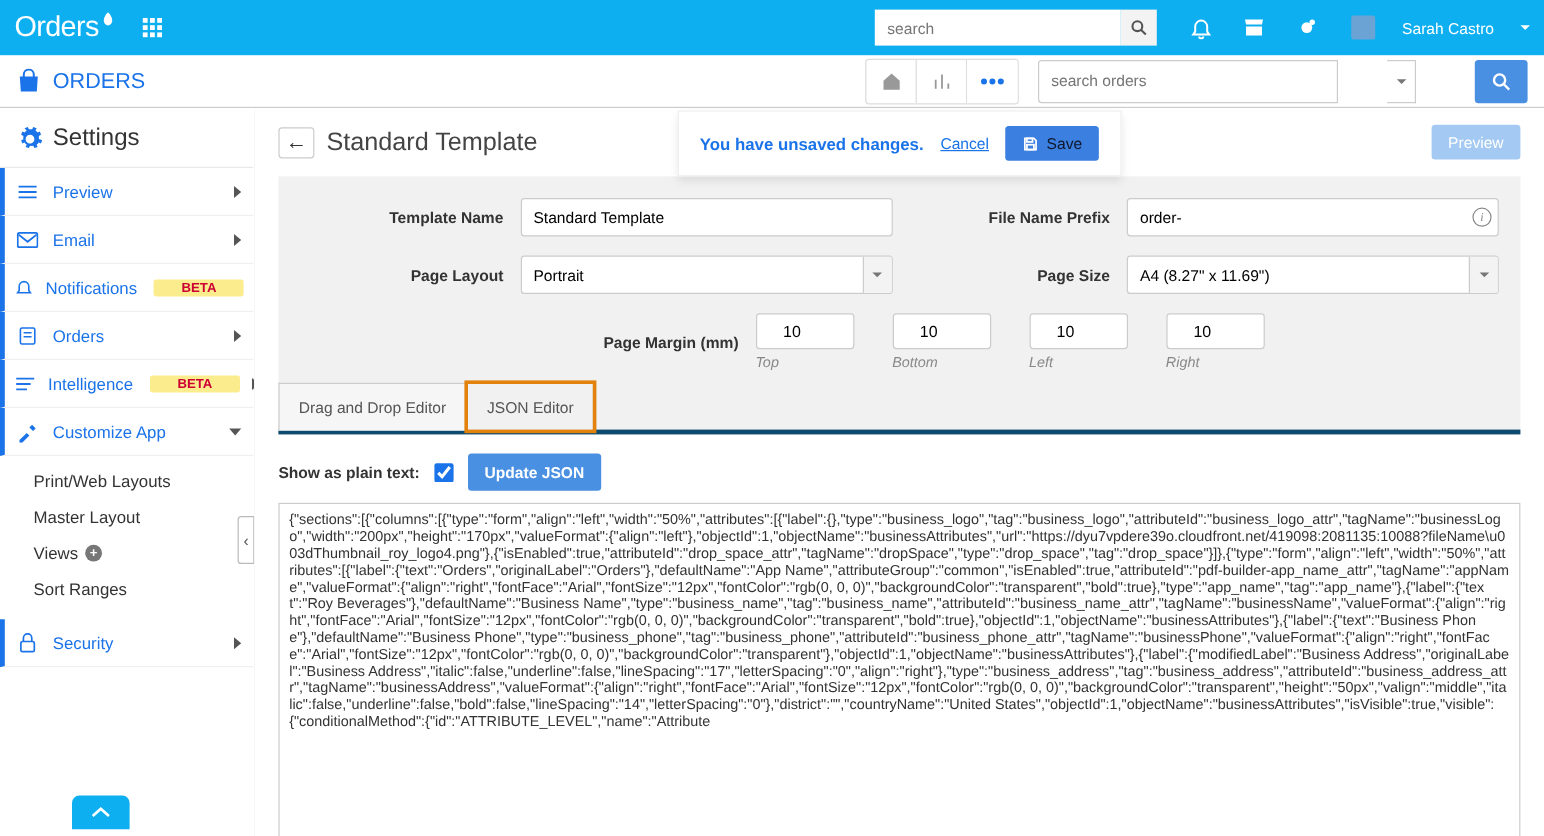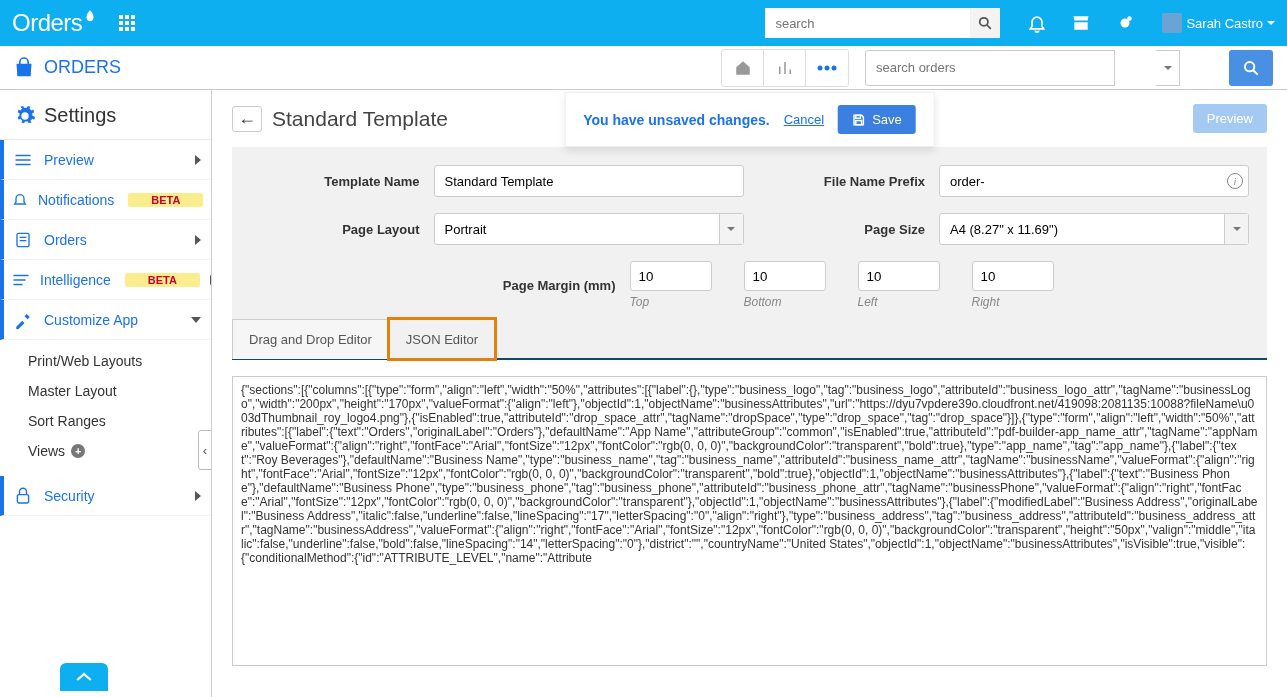--- a/index.html
+++ b/index.html
@@ -10,21 +10,21 @@
     .logo { font-size: 24px; font-weight: 500; letter-spacing: -0.5px; display: flex; align-items: center; gap: 3px; }
     .logo svg { margin-top:-14px; margin-left:-2px}
     .apps-grid { display: inline-grid; grid-template-columns: repeat(3, 4px); grid-template-rows: repeat(3, 4px); gap: 2px; margin-left: 12px; }
     .apps-grid span { background: #fff; width: 4px; height: 4px; }
     .topbar-spacer { flex: 1; }
     .global-search { display: flex; }
     .global-search input { width: 205px; height: 30px; border: none; padding: 0 10px; font-size: 13px; color: #777; }
     .global-search .btn { width: 30px; height: 30px; background: #f3f3f3; border: none; display: flex; align-items: center; justify-content: center; cursor: pointer; }
     .top-icons { display: flex; align-items: center; gap: 22px; margin: 0 16px; }
     .top-icon { width: 22px; height: 22px; color: #fff; cursor: pointer; display:flex; align-items:center; justify-content:center;}
-    .user { display: flex; align-items: center; gap: 4px; cursor: pointer; font-size: 13px;}
+    .user { display: flex; align-items: center; gap: 22px; cursor: pointer; font-size: 13px;}
     .avatar { width: 20px; height: 20px; background: #6aa3d4; border-radius: 2px; }
     .caret { width: 0; height: 0; border-left: 4px solid transparent; border-right: 4px solid transparent; border-top: 4px solid #fff; }
 
     
     .appbar { display: flex; align-items: center; height: 44px; border-bottom: 1px solid #ccc; padding: 0 14px; gap: 10px; }
     .app-title { display: flex; align-items: center; gap: 10px; color: #1a73e8; font-size: 18px; font-weight: 500; }
     .app-title svg { fill: #1a73e8; }
     .appbar-spacer { flex: 1; }
     .appbar-icons { display: flex; align-items: center; border: 1px solid #ddd; border-radius: 3px; overflow:hidden; margin-right: 6px;}
     .appbar-icons .ibtn { width: 42px; height: 36px; display:flex; align-items:center; justify-content:center; border-right: 1px solid #ddd; cursor:pointer; color:#888;}
@@ -56,41 +56,41 @@
     .content { flex: 1; background: #fff; position: relative; overflow: hidden;}
     .content-header { display:flex; align-items:center; padding: 14px 20px; justify-content: space-between;}
     .content-header .left { display:flex; align-items:center; gap:10px;}
     .back-btn { width: 30px; height: 26px; border: 1px solid #ccc; border-radius: 3px; background: #fff; display:flex; align-items:center; justify-content:center; cursor:pointer; font-size: 18px;}
     .page-title { font-size: 21px; color: #444; }
     .preview-btn { background: #a4caf4; color: #fff; border: none; padding: 7px 14px; border-radius: 3px; font-size: 13px; cursor: pointer;}
 
     .unsaved-bar { position: absolute; top: 2px; left: 50%; transform: translateX(-50%); background: #fff; border: 1px solid #eee; box-shadow: 0 4px 8px rgba(0,0,0,0.1); padding: 12px 18px; display: flex; align-items: center; gap: 14px; z-index: 10; }
     .unsaved-text { color: #1a73e8; font-weight: 700; }
     .cancel-link { color: #1a73e8; text-decoration: underline; cursor: pointer; font-size: 13px;}
-    .save-btn { background: #3b7fe0; color: #fef9c3; border: none; padding: 7px 14px; border-radius: 3px; font-size: 13px; cursor:pointer; display:flex; align-items:center; gap:6px;}
+    .save-btn { background: #3b7fe0; color: #0f172a; border: none; padding: 7px 14px; border-radius: 3px; font-size: 13px; cursor:pointer; display:flex; align-items:center; gap:6px;}
 
     .form-area { background: #f1f1f1; margin: 0 20px; padding: 18px 18px 10px; }
     .form-row { display: flex; align-items: center; margin-bottom: 16px; gap: 12px;}
     .form-group { display: flex; align-items: center; gap: 14px; flex:1;}
     .form-group label { width: 170px; text-align: right; font-weight: 700; font-size: 13px; color: #333; }
     .form-group input, .form-group select { height: 32px; border: 1px solid #ccc; border-radius: 3px; padding: 0 10px; font-size: 13px; background: #fff; width: 100%; max-width: 310px;}
     .select-wrap { position: relative; width: 100%; max-width: 310px;}
     .select-wrap input { padding-right: 28px; cursor: pointer;}
     .select-wrap .sel-btn { position: absolute; right: 1px; top: 1px; width: 24px; height: 30px; background: #f3f3f3; border-left: 1px solid #ccc; display:flex; align-items:center; justify-content:center;}
     .info-icon { width: 16px; height: 16px; border: 1px solid #888; border-radius: 50%; color: #888; display:flex; align-items:center; justify-content:center; font-size:10px; font-style:italic; font-family: serif;}
 
     .margins-row { display:flex; flex-direction: column; align-items:center; gap: 4px;}
     .margin-inputs-wrap{display:flex; align-items:center; gap:14px;}
     .margin-inputs-wrap label{width:170px; text-align:right; font-weight:700; font-size:13px;}
     .margin-inputs { display: flex; gap: 32px;}
     .margin-col { display:flex; flex-direction:column; gap:4px;}
-    .margin-col input { width: 82px; height: 30px; border:1px solid #ccc; border-radius:3px; text-align:left; padding:0 8px;}
+    .margin-col input { width: 82px; height: 30px; border:1px solid #ccc; border-radius:3px; text-align:left; padding:0 22px;}
     .margin-col span { font-size: 12px; font-style: italic; color: #888;}
 
-    .tabs { display:flex; margin: 0 20px; border-bottom: 2px solid #0c4a6e; background:#f1f1f1;}
+    .tabs { display:flex; margin: 0 20px; border-bottom: 4px solid #0c4a6e; background:#f1f1f1;}
     .tab { padding: 12px 16px; font-size: 13px; color: #555; cursor:pointer; border: 1px solid #ccc; border-bottom: none; margin-bottom:-1px; background: #f6f6f6;}
     .tab.active { background: #f1f1f1; position:relative;}
     .tab.highlighted { outline: 3px solid #e2810b; outline-offset: -1px; z-index:2;}
 
     .editor-area { padding: 16px 20px 20px; }
     .editor-controls { display:flex; align-items:center; gap: 12px; margin-bottom: 10px;}
     .editor-controls label { font-weight: 700; font-size: 13px;}
     .update-btn { background: #4a90e2; color:#fff; border:none; padding: 8px 14px; border-radius:3px; font-weight:600; font-size:13px; cursor:pointer;}
     .json-editor { width: 100%; height: 290px; border: 1px solid #ccc; font-size: 12px; font-family: Arial, sans-serif; padding: 6px 8px; resize: none; color:#333; white-space: pre-wrap; word-break: break-all;}
 
@@ -208,20 +208,29 @@
 
     <div class="side-item expandable">
       <span class="si-icon">
           <svg width="18" height="14" viewBox="0 0 24 18" fill="none" stroke="#1a73e8" stroke-width="2">
             <line x1="2" y1="3" x2="22" y2="3"></line>
             <line x1="2" y1="9" x2="22" y2="9"></line>
             <line x1="2" y1="15" x2="22" y2="15"></line>
           </svg>
         </span>
       <span>Preview</span>
+    </div>
+    <div class="side-item expandable">
+      <span class="si-icon">
+          <svg width="18" height="14" viewBox="0 0 24 18" fill="none" stroke="#1a73e8" stroke-width="2">
+            <rect x="1" y="1" width="22" height="16" rx="2"></rect>
+            <path d="M2 3l10 8 10-8"></path>
+          </svg>
+        </span>
+      <span>Email</span>
     </div>
     <div class="side-item expandable">
       <span class="si-icon">
           <svg width="16" height="18" viewBox="0 0 24 26" fill="none" stroke="#1a73e8" stroke-width="2">
             <path d="M18 16v-5a6 6 0 10-12 0v5l-2 3h16l-2-3z"></path>
           </svg>
         </span>
       <span>Notifications</span>
       <span class="badge-beta">BETA</span>
     </div>
@@ -255,25 +264,25 @@
       <span>Customize App</span>
     </div>
     <div class="sub-items">
       <a>
           <span>Print/Web Layouts</span>
         </a>
       <a>
           <span>Master Layout</span>
         </a>
       <a>
-          <span>Sort Ranges</span>
+          <span>Views</span>
+          <span class="views-plus">+</span>
         </a>
       <a>
-          <span>Views</span>
-          <span class="views-plus">+</span>
+          <span>Sort Ranges</span>
         </a>
     </div>
     <div class="side-item expandable">
       <span class="si-icon">
           <svg width="14" height="18" viewBox="0 0 20 24" fill="none" stroke="#1a73e8" stroke-width="2">
             <rect x="2" y="10" width="16" height="12" rx="2"></rect>
             <path d="M5 10V6a5 5 0 0110 0v4"></path>
           </svg>
         </span>
       <span>Security</span>
@@ -367,17 +376,22 @@
         </div>
       </div>
     </div>
 
     <div class="tabs">
       <div class="tab">Drag and Drop Editor</div>
       <div class="tab active highlighted">JSON Editor</div>
     </div>
 
     <div class="editor-area">
+      <div class="editor-controls">
+        <label>Show as plain text:</label>
+        <input type="checkbox" checked="" style="width: 16px; height: 16px; accent-color: rgb(26, 115, 232);">
+        <button class="update-btn">Update JSON</button>
+      </div>
       <textarea class="json-editor" style="">{"sections":[{"columns":[{"type":"form","align":"left","width":"50%","attributes":[{"label":{},"type":"business_logo","tag":"business_logo","attributeId":"business_logo_attr","tagName":"businessLogo","width":"200px","height":"170px","valueFormat":{"align":"left"},"objectId":1,"objectName":"businessAttributes","url":"https://dyu7vpdere39o.cloudfront.net/419098:2081135:10088?fileName\u003dThumbnail_roy_logo4.png"},{"isEnabled":true,"attributeId":"drop_space_attr","tagName":"dropSpace","type":"drop_space","tag":"drop_space"}]},{"type":"form","align":"left","width":"50%","attributes":[{"label":{"text":"Orders","originalLabel":"Orders"},"defaultName":"App Name","attributeGroup":"common","isEnabled":true,"attributeId":"pdf-builder-app_name_attr","tagName":"appName","valueFormat":{"align":"right","fontFace":"Arial","fontSize":"12px","fontColor":"rgb(0, 0, 0)","backgroundColor":"transparent","bold":true},"type":"app_name","tag":"app_name"},{"label":{"text":"Roy Beverages"},"defaultName":"Business Name","type":"business_name","tag":"business_name","attributeId":"business_name_attr","tagName":"businessName","valueFormat":{"align":"right","fontFace":"Arial","fontSize":"12px","fontColor":"rgb(0, 0, 0)","backgroundColor":"transparent","bold":true},"objectId":1,"objectName":"businessAttributes"},{"label":{"text":"Business Phone"},"defaultName":"Business Phone","type":"business_phone","tag":"business_phone","attributeId":"business_phone_attr","tagName":"businessPhone","valueFormat":{"align":"right","fontFace":"Arial","fontSize":"12px","fontColor":"rgb(0, 0, 0)","backgroundColor":"transparent"},"objectId":1,"objectName":"businessAttributes"},{"label":{"modifiedLabel":"Business Address","originalLabel":"Business Address","italic":false,"underline":false,"lineSpacing":"17","letterSpacing":"0","align":"right"},"type":"business_address","tag":"business_address","attributeId":"business_address_attr","tagName":"businessAddress","valueFormat":{"align":"right","fontFace":"Arial","fontSize":"12px","fontColor":"rgb(0, 0, 0)","backgroundColor":"transparent","height":"50px","valign":"middle","italic":false,"underline":false,"bold":false,"lineSpacing":"14","letterSpacing":"0"},"district":"","countryName":"United States","objectId":1,"objectName":"businessAttributes","isVisible":true,"visible":{"conditionalMethod":{"id":"ATTRIBUTE_LEVEL","name":"Attribute</textarea>
     </div>
 
   </div>
 </div>
 
 </body></html>

